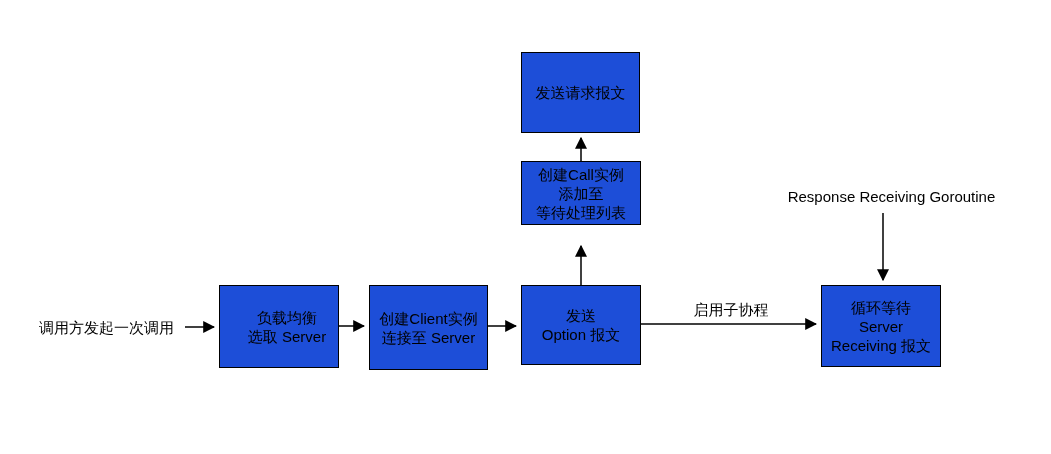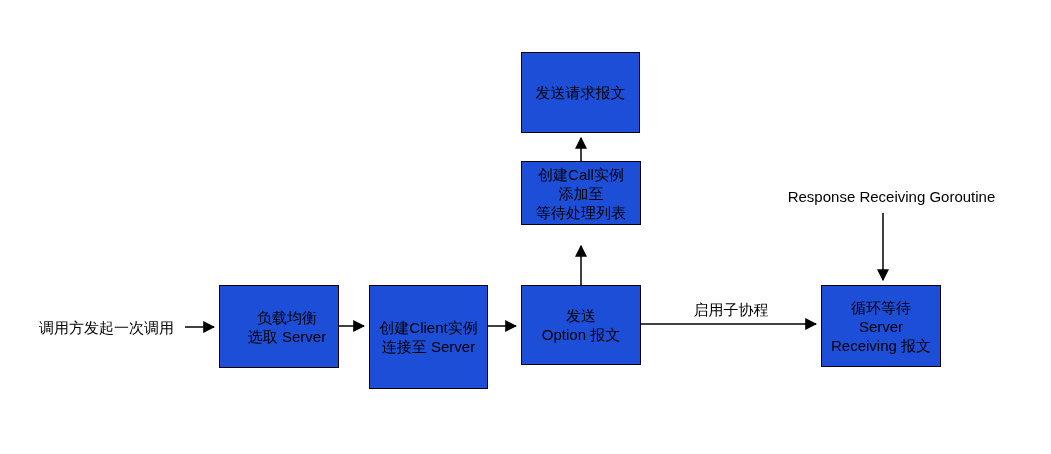--- a/index.html
+++ b/index.html
@@ -47,21 +47,21 @@
     line-height: 17px;
     white-space: nowrap;
     background: #ffffff;
   }
   .centered {
     text-align: center;
   }
 
   
   .node-load-balance  { left: 219px; top: 285px; width: 120px; height: 83px; padding-left: 16px; }
-  .node-create-client { left: 369px; top: 285px; width: 119px; height: 104px; align-items: center; }
+  .node-create-client { left: 369px; top: 285px; width: 119px; height: 85px; align-items: center; }
   .node-send-option   { left: 521px; top: 285px; width: 120px; height: 80px; justify-content: center; }
   .node-create-call   { left: 521px; top: 161px; width: 120px; height: 64px; }
   .node-send-request  { left: 521px; top: 52px;  width: 119px; height: 81px; }
   .node-loop-wait     { left: 821px; top: 285px; width: 120px; height: 82px; }
 
   
   .caller-label    { left: 39px;  top: 319px; }
   .spawn-label     { left: 671px; top: 301px; width: 120px; }
   .goroutine-label { left: 771px; top: 188px; width: 241px; }
 </style>

